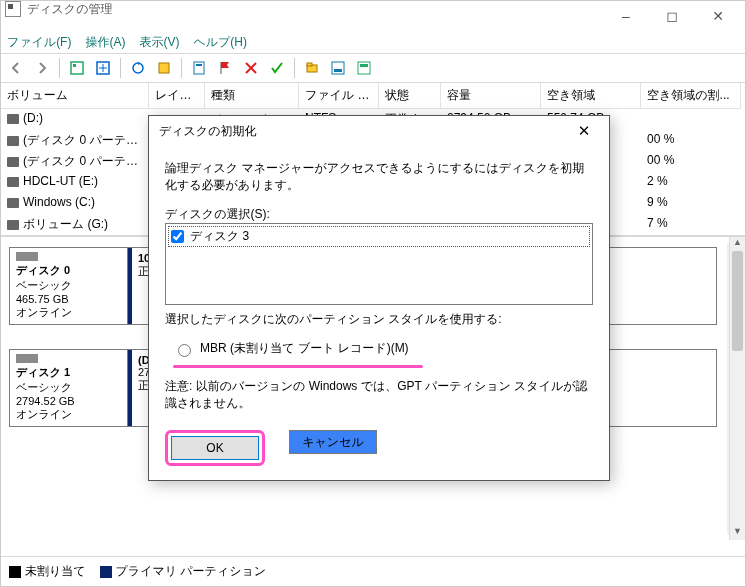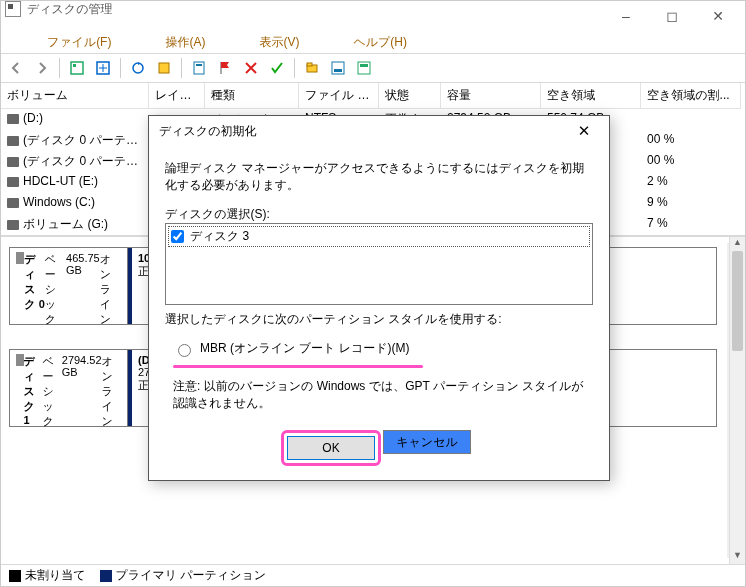--- a/index.html
+++ b/index.html
@@ -7,66 +7,66 @@
   .window { width:746px; height:587px; border:1px solid #ccc; display:flex; flex-direction:column; }
   
   .titlebar { height:30px; display:flex; padding:0 4px; }
   .titlebar .app-icon { width:16px; height:16px; background:#fff; border:1px solid #888; margin-right:6px; position:relative; }
   .titlebar .app-icon::after { content:""; position:absolute; left:2px; top:2px; width:5px; height:5px; background:#555; }
   .titlebar .title { flex:1; font-size:12px; color:#555; }
   .winbtns { display:flex; }
   .winbtn { width:46px; height:30px; display:flex; align-items:center; justify-content:center; color:#555; font-size:14px; }
   
   .menubar { height:22px; display:flex; align-items:center; padding:0 6px; gap:14px; border-top:0; }
-  .menuitem { font-size:12px; color:#a16207;margin-left:40px; }
+  .menuitem { font-size:12px; color:#0f766e; }
   
   .toolbar { height:30px; border-top:1px solid #d9d9d9; border-bottom:1px solid #d9d9d9; display:flex; align-items:center; padding:0 4px; gap:4px; background:#fff; }
   .tbtn { width:22px; height:22px; border:1px solid transparent; display:flex; align-items:center; justify-content:center; font-size:12px; }
   .tbtn svg { width:16px; height:16px; }
   .tsep { width:1px; height:20px; background:#ccc; margin:0 2px; }
   
   .grid { border-bottom:1px solid #d9d9d9; }
   .grid-head, .grid-row { display:flex; }
   .grid-head { background:#fff;align-items:flex-end; }
   .gh { border-right:1px solid #e3e3e3; border-bottom:1px solid #e3e3e3; padding:4px 6px; font-size:12px; color:#000; white-space:nowrap; overflow:hidden; text-overflow:ellipsis; }
   .gc { padding:2px 6px; font-size:12px; white-space:nowrap; overflow:hidden; text-overflow:ellipsis; }
   .c0{width:148px} .c1{width:56px} .c2{width:94px} .c3{width:80px} .c4{width:62px} .c5{width:100px} .c6{width:100px} .c7{width:100px}
   .vol-icon { display:inline-block; width:12px; height:10px; background:#666; margin-right:4px; vertical-align:middle; border-radius:1px; }
   
   .diskarea { flex:1; overflow:hidden; border-top:1px solid #d9d9d9; padding:6px 2px 6px 2px; background:#fff; position:relative; }
   .diskarea-inner { border-right:16px solid #f0f0f0; height:100%; padding:0 0 0 0; overflow:hidden; position:relative; }
   .diskrow { display:flex; border:1px solid #7a7a7a; margin:4px 10px 24px 6px; height:78px; }
-  .diskleft { width:118px; border-right:1px solid #7a7a7a; padding:4px 6px; font-size:11px; display:flex; }
+  .diskleft { width:118px; border-right:1px solid #7a7a7a; padding:4px 6px; font-size:11px; display:flex; flex-direction:column; }
   .diskleft .dk-ic { width:22px; height:12px; background:#8a8a8a; margin-bottom:2px; }
   .diskleft b { font-weight:bold; }
   .diskright { flex:1; display:flex; }
   .part { border-left:4px solid #0a246a; padding:4px 6px; font-size:11px; flex:1; background:#fff; position:relative; }
   .vscroll { position:absolute; right:0; top:0; bottom:0; width:16px; background:#f0f0f0; border-left:1px solid #ddd; }
   .vscroll .thumb { position:absolute; left:2px; right:2px; top:14px; height:100px; background:#c8c8c8; border-radius:2px; }
   .vscroll .arr { position:absolute; left:0; right:0; height:14px; text-align:center; font-size:9px; color:#666; }
   .vscroll .arr.up{top:0} .vscroll .arr.dn{bottom:0}
   
-  .legend { height:22px; border-top:1px solid #d9d9d9; display:flex; align-items:center; padding:0 8px; gap:14px; font-size:12px; }
+  .legend { height:30px; border-top:1px solid #d9d9d9; display:flex; align-items:center; padding:0 8px; gap:14px; font-size:12px;margin-top:16px; }
   .legend .sw { width:12px; height:12px; display:inline-block; margin-right:4px; vertical-align:middle; }
   .legend .sw.black{background:#000} .legend .sw.blue{background:#0a246a}
   
   .overlay-dialog { position:absolute; left:148px; top:115px; width:462px; background:#fff; border:1px solid #555; box-shadow:3px 3px 14px rgba(0,0,0,.25); z-index:50; }
   .dlg-title { height:30px; display:flex; align-items:center; padding:0 10px; font-size:12px; }
   .dlg-title .ttxt{flex:1}
   .dlg-close { width:30px; text-align:center; font-size:15px; }
   .dlg-body { padding:8px 16px 14px; font-size:12px; }
   .dlg-body p { margin:6px 0 12px; }
   .dsel { border:1px solid #7a7a7a; height:82px; padding:2px; overflow:auto; }
   .dsel-row { display:flex; align-items:center; gap:6px; border:1px dotted #555; padding:1px 2px; }
   .dsel-row input { margin:0; }
   .radios { margin:8px 0 8px 8px; display:flex; flex-direction:column; gap:4px; }
   .radios label { display:flex; align-items:center; gap:6px; }
   .highlight { height:3px; background:#ff4fc3; width:250px; margin:2px 0 10px 8px; border-radius:2px; }
-  .note { margin:4px 8px 18px; }
-  .dlg-btns { display:flex; justify-content:center; gap:2px; padding-right:6px; }
+  .note { margin:4px 0 18px; }
+  .dlg-btns { display:flex; justify-content:flex-start; gap:24px; padding-right:6px; }
   .btn { min-width:88px; height:24px; border:1px solid #7a7a7a; background:#3b82f6; font-size:12px; display:flex; align-items:center; justify-content:center; }
   .btn.ok { background:#e1e1e1; border:1px solid #0078d7; }
   .ok-hl { border:3px solid #ff4fc3; padding:3px; border-radius:6px; display:inline-flex; }
 </style>
 </head>
 <body>
 
 <div class="window">
 
   <div class="titlebar">
@@ -298,21 +298,21 @@
     <div class="dsel">
       <div class="dsel-row">
         <input type="checkbox" checked="" style="">
         <span>ディスク 3</span>
       </div>
     </div>
     <p>選択したディスクに次のパーティション スタイルを使用する:</p>
     <div class="radios">
       <label>
           <input type="radio" name="ps" style="">
-          <span>MBR (オンライン ブート レコード)(M)</span>
+          <span>MBR (未割り当て ブート レコード)(M)</span>
         </label>
     </div>
     <div class="highlight"></div>
     <div class="note">注意: 以前のバージョンの Windows では、GPT パーティション スタイルが認識されません。</div>
     <div class="dlg-btns">
       <span class="ok-hl">
         <div class="btn ok">
             <span>OK</span>
           </div>
       </span>

